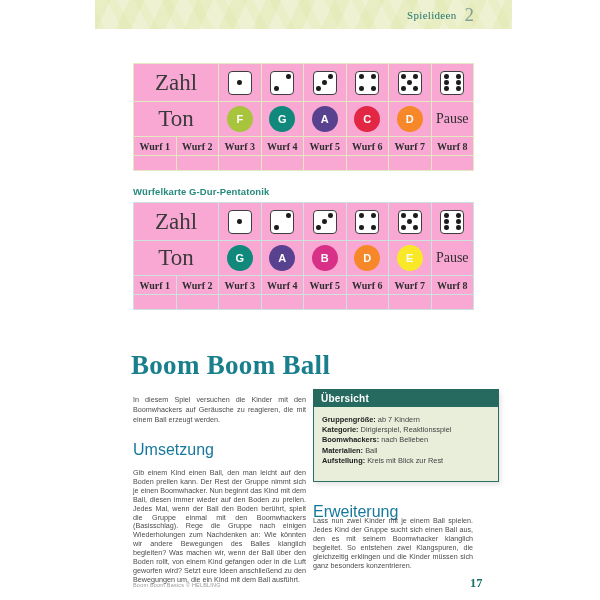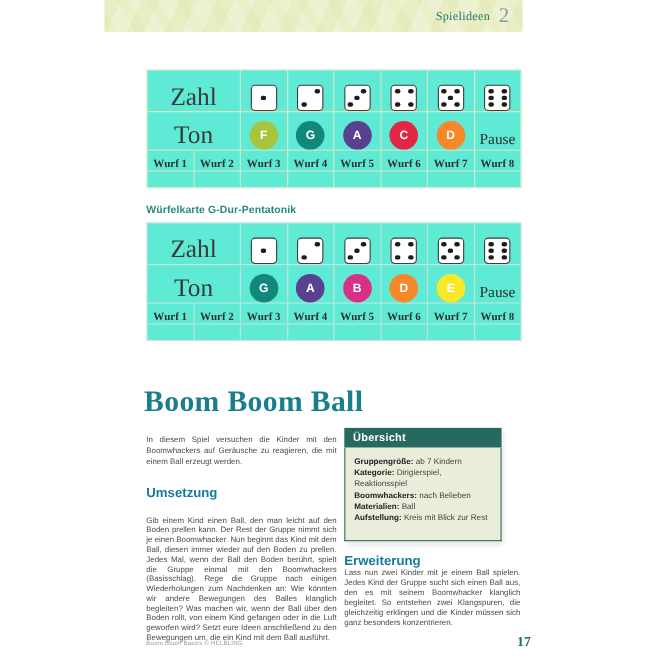--- a/index.html
+++ b/index.html
@@ -1,64 +1,64 @@
 <!DOCTYPE html>
 <html><head>
 <meta charset="utf-8">
 <style>
   *{margin:0;padding:0;box-sizing:border-box;}
   html,body{width:600px;height:600px;}
   body{background:#ffffff;font-family:"Liberation Sans",sans-serif;-webkit-font-smoothing:antialiased;}
   .page{position:relative;width:600px;height:600px;background:#fff;overflow:hidden;}
 
   
-  .banner{position:absolute;left:95px;top:0;width:380px;height:29px;
+  .banner{position:absolute;left:95px;top:0;width:417px;height:29px;
     background:
       repeating-linear-gradient(115deg, rgba(210,220,140,0.22) 0 14px, rgba(255,255,255,0) 14px 31px),
       repeating-linear-gradient(62deg, rgba(216,226,156,0.18) 0 9px, rgba(255,255,255,0) 9px 24px),
       #eff2d2;
-    display:flex;align-items:center;justify-content:flex-end;gap:8px;padding-right:12px;}
+    display:flex;align-items:center;justify-content:flex-end;gap:8px;padding-right:38px;}
   .banner-label{font-family:"Liberation Serif",serif;font-size:11px;color:#23766e;letter-spacing:.3px;}
   .banner-num{font-family:"Liberation Serif",serif;font-size:19px;color:#7fa096;line-height:1;}
 
   
   .sec-label{position:absolute;left:133px;font-size:9.5px;font-weight:bold;color:#27897c;letter-spacing:.1px;}
 
   
   .dice-table{position:absolute;left:133px;width:341px;display:grid;
     grid-template-columns:repeat(8,1fr);grid-template-rows:38px 35px 19px 15px;background:#fff;}
   .t1{--bd:#e4e7c0;}
   .t2{--bd:#cde2dd;}
   .dice-table{border-top:1px solid var(--bd);border-left:1px solid var(--bd);}
   .cell{border-right:1px solid var(--bd);border-bottom:1px solid var(--bd);
-    display:flex;align-items:flex-end;justify-content:center;background:#5eead4;}
+    display:flex;align-items:center;justify-content:center;background:#f9a8d4;}
   .span2{grid-column:span 2;}
   .big-label{font-family:"Liberation Serif",serif;font-size:23px;color:#3a3a3a;}
   .die{width:24px;height:24px;background:#fff;border:1.6px solid #3d3d3d;border-radius:4px;
     display:grid;grid-template-columns:repeat(3,1fr);grid-template-rows:repeat(3,1fr);padding:2px;}
   .die i{display:block;}
   .die i.pip{background:#1c1c1c;border-radius:50%;width:4.6px;height:4.6px;align-self:center;justify-self:center;}
   .tone{width:26px;height:26px;border-radius:50%;display:flex;align-items:center;justify-content:center;
     color:#fff;font-weight:bold;font-size:11px;}
   .pause-txt{font-family:"Liberation Serif",serif;font-size:14px;color:#2e2e2e;}
   .wurf-txt{font-family:"Liberation Serif",serif;font-size:10px;font-weight:bold;color:#2e2e2e;}
 
   
   .article-title{position:absolute;left:131px;top:350px;font-family:"Liberation Serif",serif;
     font-size:27px;font-weight:bold;color:#1a7f8c;letter-spacing:.3px;}
   .body-text{position:absolute;font-size:7.2px;line-height:8.9px;color:#4b4b4b;text-align:justify;}
   .intro{left:133px;top:395px;width:173px;line-height:10px;}
-  .sec-heading{position:absolute;font-size:12px;font-weight:bold;color:#17789b;}
+  .sec-heading{position:absolute;font-size:16px;font-weight:normal;color:#17789b;}
   .h-umsetzung{left:133px;top:441px;}
   .t-umsetzung{left:133px;top:469px;width:173px;}
   .h-erweiterung{left:313px;top:503px;}
   .t-erweiterung{left:313px;top:517px;width:160px;}
 
   
-  .ov-box{position:absolute;left:313px;top:389px;width:143px;box-shadow:2px 3px 5px rgba(0,0,0,0.10);}
+  .ov-box{position:absolute;left:313px;top:389px;width:186px;box-shadow:2px 3px 5px rgba(0,0,0,0.10);}
   .ov-head{background:#266a5f;color:#fff;font-weight:bold;font-size:10px;height:18px;
     display:flex;align-items:center;padding:0 8px;letter-spacing:.2px;}
   .ov-body{background:#e9eedb;border:1px solid #2b6e63;border-top:none;padding:8px 8px 15px 8px;}
   .ov-item{font-size:7.4px;line-height:10.2px;color:#3f3f3f;}
   .ov-item b{color:#222;}
 
   
   .footer-credit{position:absolute;left:133px;top:582px;font-size:5.5px;color:#9a9a9a;letter-spacing:.2px;}
   .page-num{position:absolute;left:455px;top:576px;font-family:"Liberation Serif",serif;
     font-size:12.5px;font-weight:bold;color:#1d6f66;margin-left:15px;}

